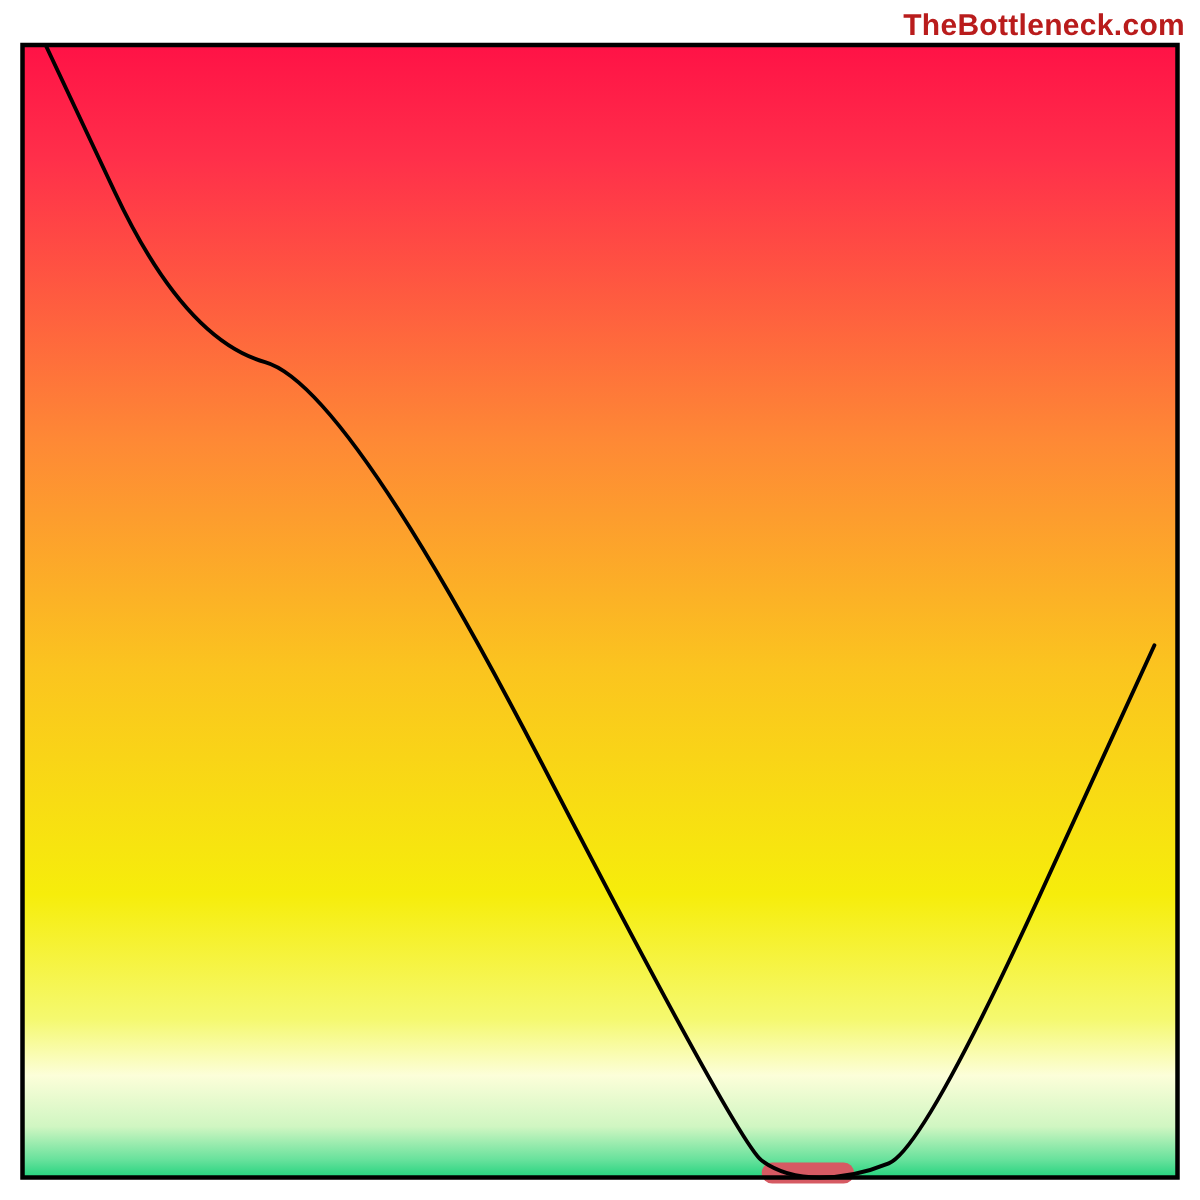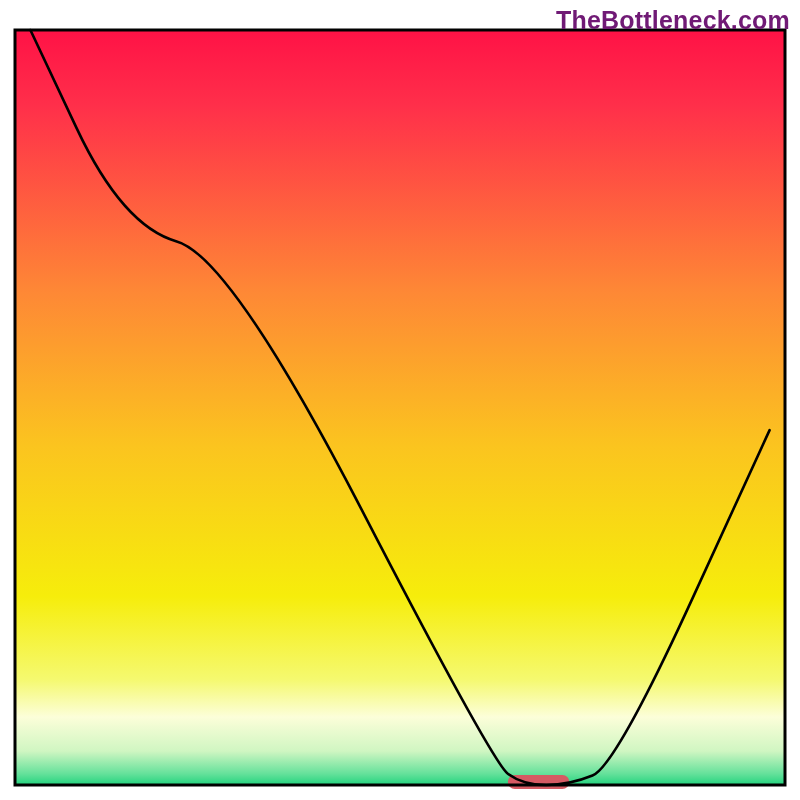--- a/index.html
+++ b/index.html
@@ -13,23 +13,23 @@
   .canvas {
     position: relative;
     width: 800px;
     height: 800px;
   }
   .watermark {
     position: absolute;
     top: 6px;
     right: 10px;
     font-family: Arial, Helvetica, sans-serif;
-    font-size: 25px;
+    font-size: 20px;
     font-weight: 600;
-    color: #701a75;
+    color: #b91c1c;
     letter-spacing: 0.2px;
   }
   svg.plot {
     position: absolute;
     left: 0;
     top: 0;
   }
 </style>
 </head>
 <body>

